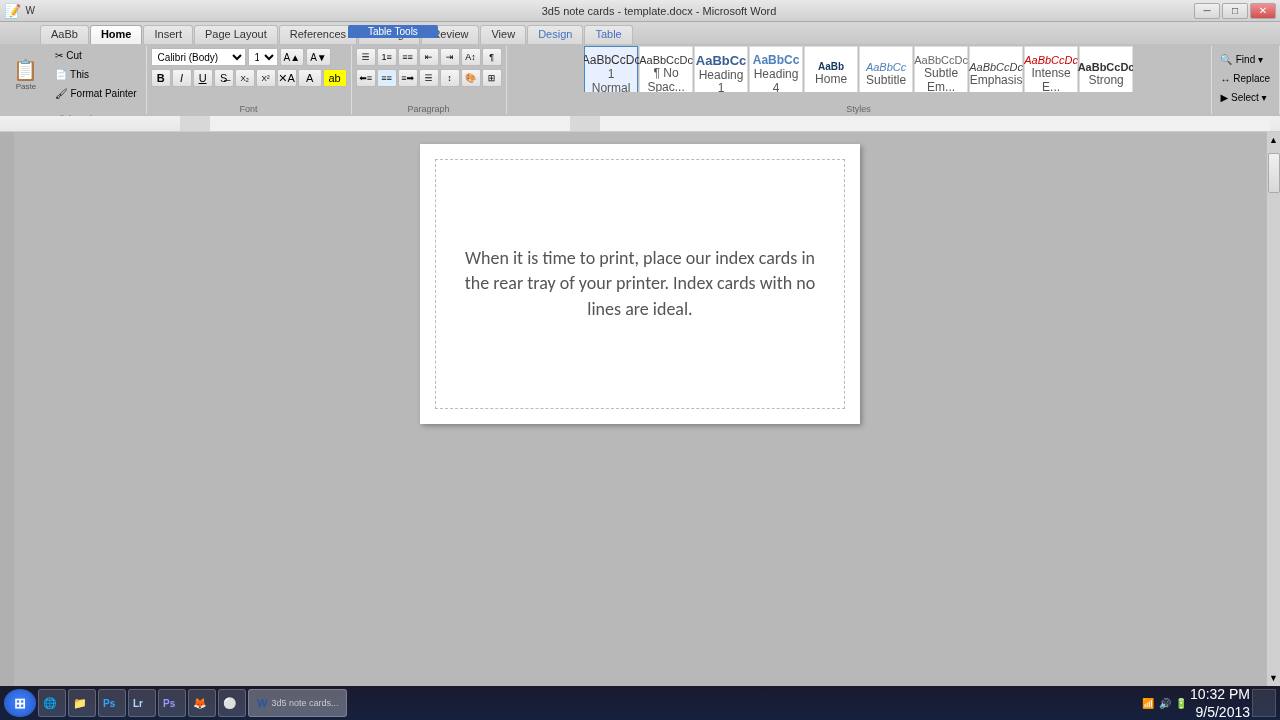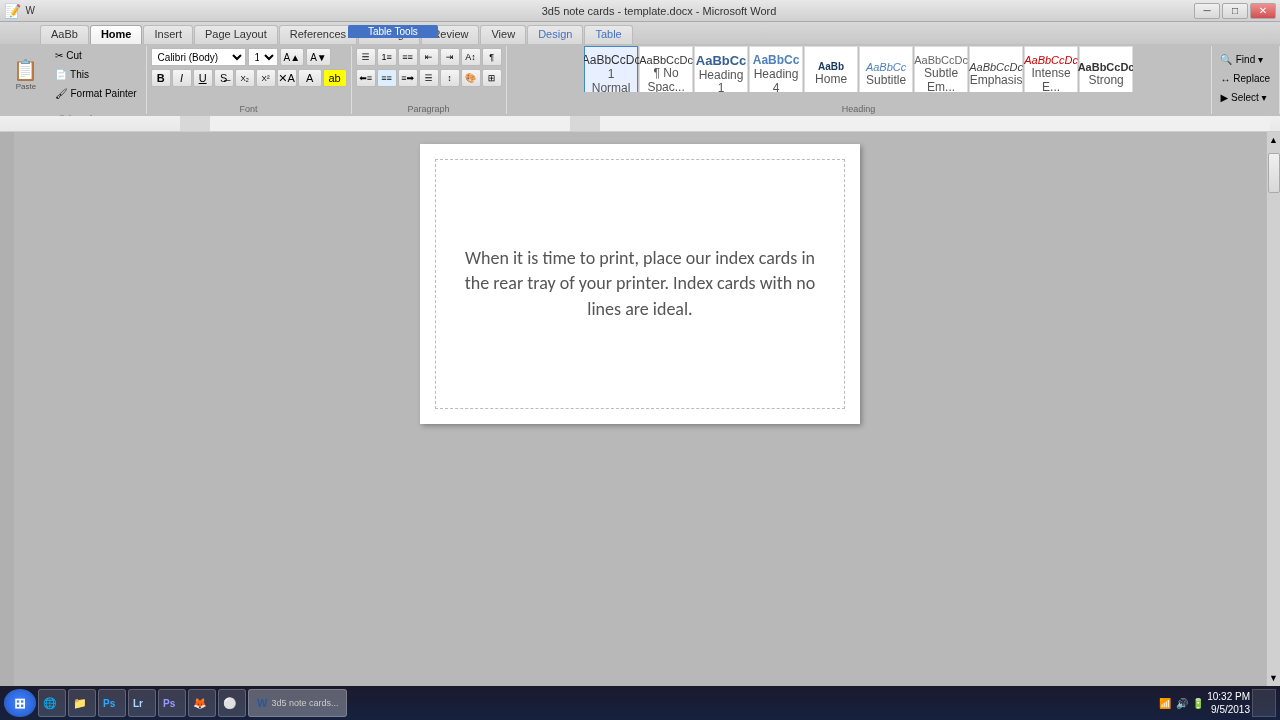--- a/index.html
+++ b/index.html
@@ -203,21 +203,21 @@
       color: white;
       cursor: pointer;
       border-radius: 3px;
       display: flex;
       align-items: center;
       gap: 4px;
     }
     .taskbar-btn.active { background: rgba(255,255,255,0.3); }
     .taskbar-separator { flex: 1; }
     .taskbar-icons { display: flex; gap: 4px; align-items: center; color: white; font-size: 10px; }
-    .taskbar-time { color: white; font-size: 10px; text-align: right; line-height: 1.3; }
+    .taskbar-time { color: white; font-size: 14px; text-align: right; line-height: 1.3; }
     .start-btn {
       width: 32px;
       height: 28px;
       background: radial-gradient(circle, #4488ff, #2255cc);
       border: 1px solid #3366bb;
       border-radius: 50%;
       display: flex;
       align-items: center;
       justify-content: center;
       cursor: pointer;
@@ -438,21 +438,21 @@
         <div class="style-item">
           <span class="style-preview-text" style="font-size:11px;font-style:italic;color:#c00;">AaBbCcDc</span>
           <span class="style-item-label">Intense E...</span>
         </div>
         <div class="style-item">
           <span class="style-preview-text" style="font-size:11px;font-weight:bold;color:#333;">AaBbCcDc</span>
           <span class="style-item-label">Strong</span>
         </div>
       </div>
     </div>
-    <div class="ribbon-group-label">Heading</div>
+    <div class="ribbon-group-label">Styles</div>
   </div>
 
   <div class="ribbon-group" style="min-width:60px;">
     <div class="ribbon-group-tools" style="flex-direction:column;gap:1px;justify-content:center;align-items:flex-start;padding-top:4px;">
       <div class="small-ribbon-btn">🔍 Find ▾</div>
       <div class="small-ribbon-btn">↔ Replace</div>
       <div class="small-ribbon-btn">▶ Select ▾</div>
     </div>
     <div class="ribbon-group-label">Editing</div>
   </div>

